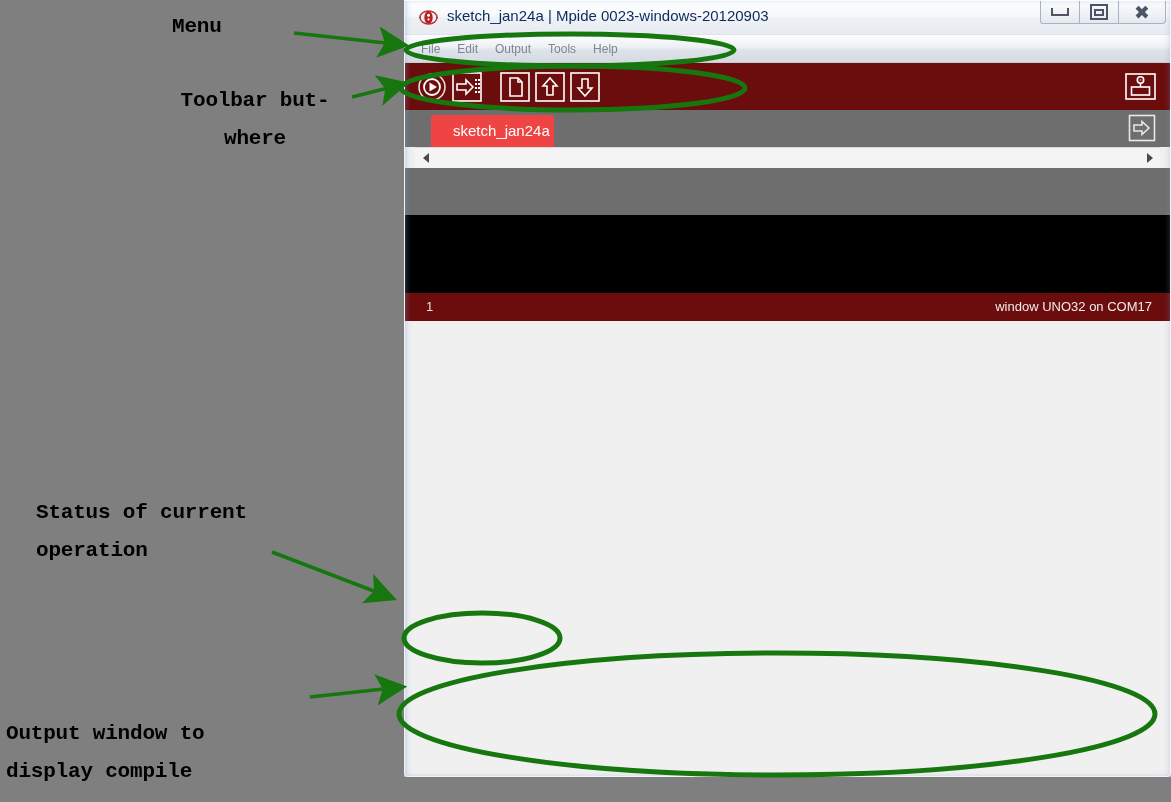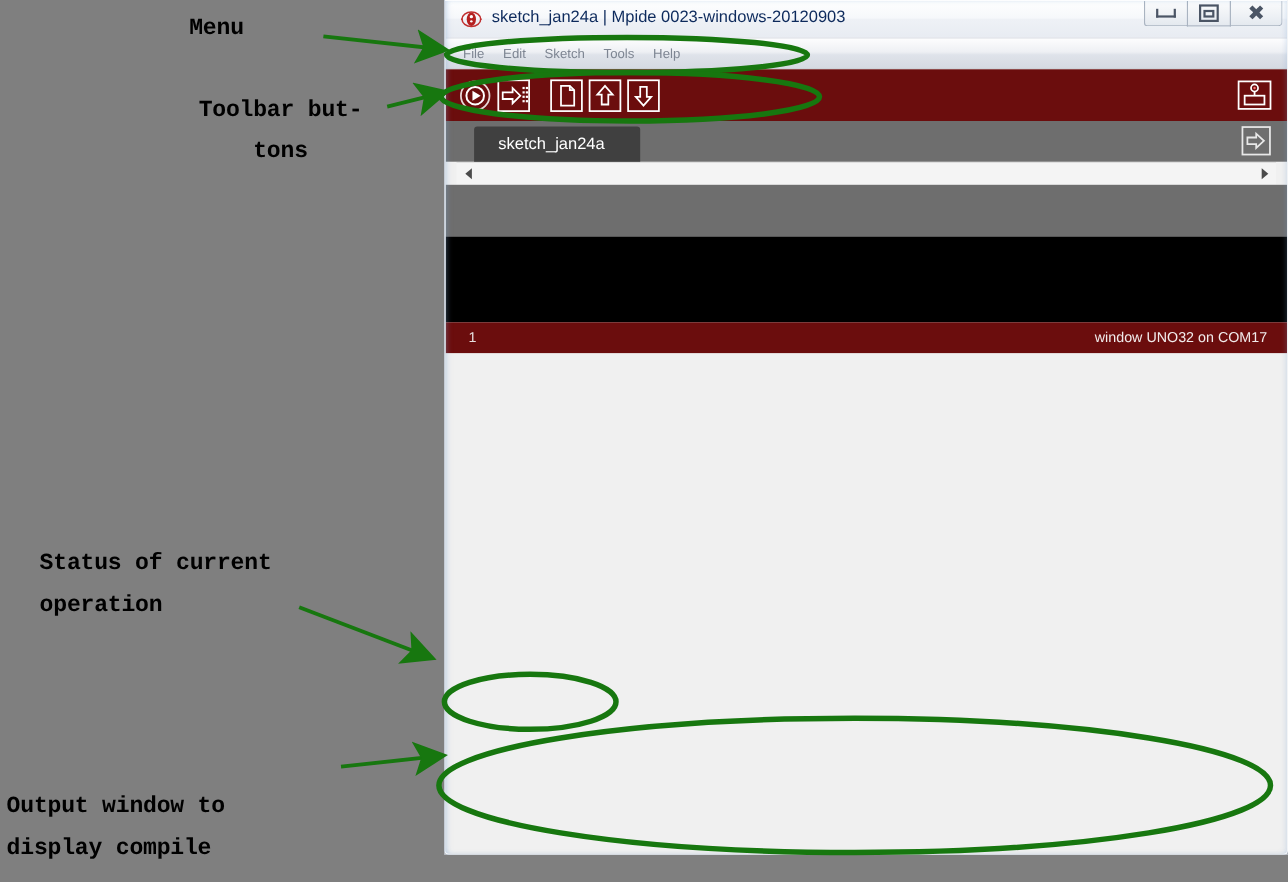--- a/index.html
+++ b/index.html
@@ -138,24 +138,24 @@
   
   #tab-strip {
     height: 37px;
     background: #6e6e6e;
     position: relative;
     display: flex; align-items: flex-end;
     padding-left: 26px;
     box-sizing: border-box;
   }
   #tab-sketch {
-    background: #404040;
+    background: #ef4444;
     color: #ffffff;
     font-size: 15px;
-    padding: 7px 32px 8px 22px;
+    padding: 7px 4px 8px 22px;
     border-radius: 3px 3px 0 0;
     font-family: "Liberation Sans", sans-serif;
     white-space: nowrap;
   }
   #tab-arrow-btn {
     position: absolute; right: 14px; top: 4px;
     width: 28px; height: 28px;
     display:flex;align-items:center;justify-content:center;
   }
 
@@ -238,21 +238,21 @@
     position: absolute; left:0; top:0;
     width: 1171px; height: 802px;
     pointer-events: none;
   }
 </style>
 </head>
 <body>
 
 <div id="annot-menu" class="annot-label">Menu</div>
 <div id="annot-toolbar" class="annot-label">Toolbar but-
-tons</div>
+where</div>
 <div id="annot-status" class="annot-label">Status of current
 operation</div>
 <div id="annot-output" class="annot-label">Output window to
 display compile
 messages</div>
 
 <div id="app-window">
 
   <div id="title-bar">
     <div id="title-icon">
@@ -274,21 +274,21 @@
       </div>
       <div class="win-btn">
         <span class="glyph-close">✖</span>
       </div>
     </div>
   </div>
 
   <div id="menu-bar">
     <span class="menu-item">File</span>
     <span class="menu-item">Edit</span>
-    <span class="menu-item">Sketch</span>
+    <span class="menu-item">Output</span>
     <span class="menu-item">Tools</span>
     <span class="menu-item">Help</span>
   </div>
 
   <div id="toolbar">
     <div class="tb-btn">
       <svg width="32" height="32" viewBox="0 0 32 32">
         <circle cx="16" cy="16" r="13" fill="none" stroke="#e8d8d8" stroke-width="1.6"></circle>
         <circle cx="16" cy="16" r="8" fill="none" stroke="#ffffff" stroke-width="1.8"></circle>
         <polygon points="13.5,11.5 21,16 13.5,20.5" fill="#ffffff"></polygon>

